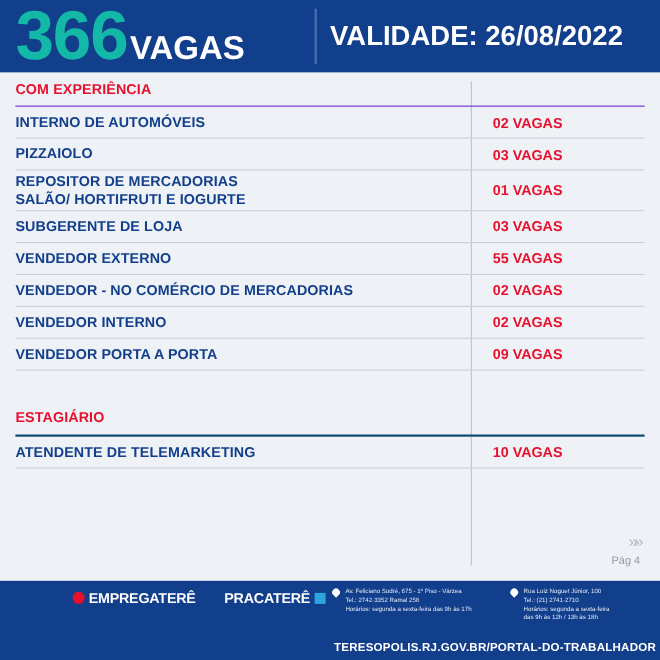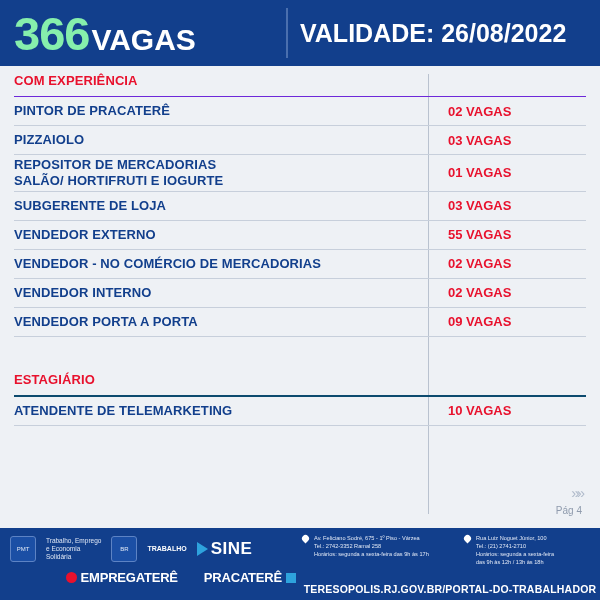--- a/index.html
+++ b/index.html
@@ -24,22 +24,22 @@
     align-items: center;
     padding: 0 14px;
   }
   .header-left {
     display: flex;
     align-items: baseline;
     flex: 0 0 auto;
     width: 272px;
   }
   .count {
-    color: #86efac;
-    font-size: 47px;
+    color: #14b8a6;
+    font-size: 63px;
     font-weight: bold;
     letter-spacing: -1px;
     line-height: 1;
   }
   .count-label {
     color: #ffffff;
     font-size: 30px;
     font-weight: bold;
     letter-spacing: 0px;
     line-height: 1;
@@ -250,21 +250,21 @@
   <div class="body">
     <div class="vline"></div>
     <div class="rows">
 
       <div class="row section-head">
         <div class="row-title">COM EXPERIÊNCIA</div>
         <div class="row-count"></div>
       </div>
 
       <div class="row">
-        <div class="row-title">PINTOR DE PRACATERÊ</div>
+        <div class="row-title">INTERNO DE AUTOMÓVEIS</div>
         <div class="row-count">02 VAGAS</div>
       </div>
 
       <div class="row">
         <div class="row-title">PIZZAIOLO</div>
         <div class="row-count">03 VAGAS</div>
       </div>
 
       <div class="row">
         <div class="row-title">
@@ -314,36 +314,20 @@
     </div>
 
     <div class="pager">
       <span class="chev">»»</span>
       <span class="pg">Pág 4</span>
     </div>
   </div>
 
   <div class="footer">
     <div class="footer-logos">
-      <div class="logo-row">
-        <div class="crest">PMT</div>
-        <div class="logo-text">
-          <span>Trabalho, Emprego</span><br>
-          <span>e Economia</span><br>
-          <span>Solidária</span>
-        </div>
-        <div class="crest">BR</div>
-        <div class="logo-text">
-          <b>TRABALHO</b>
-        </div>
-        <div class="sine">
-          <span class="tri"></span>
-          <span>SINE</span>
-        </div>
-      </div>
       <div class="brand-row">
         <div class="brand">
           <span class="dot"></span>
           <span>EMPREGATERÊ</span>
         </div>
         <div class="brand">
           <span>PRACATERÊ</span>
           <span class="sq"></span>
         </div>
       </div>

